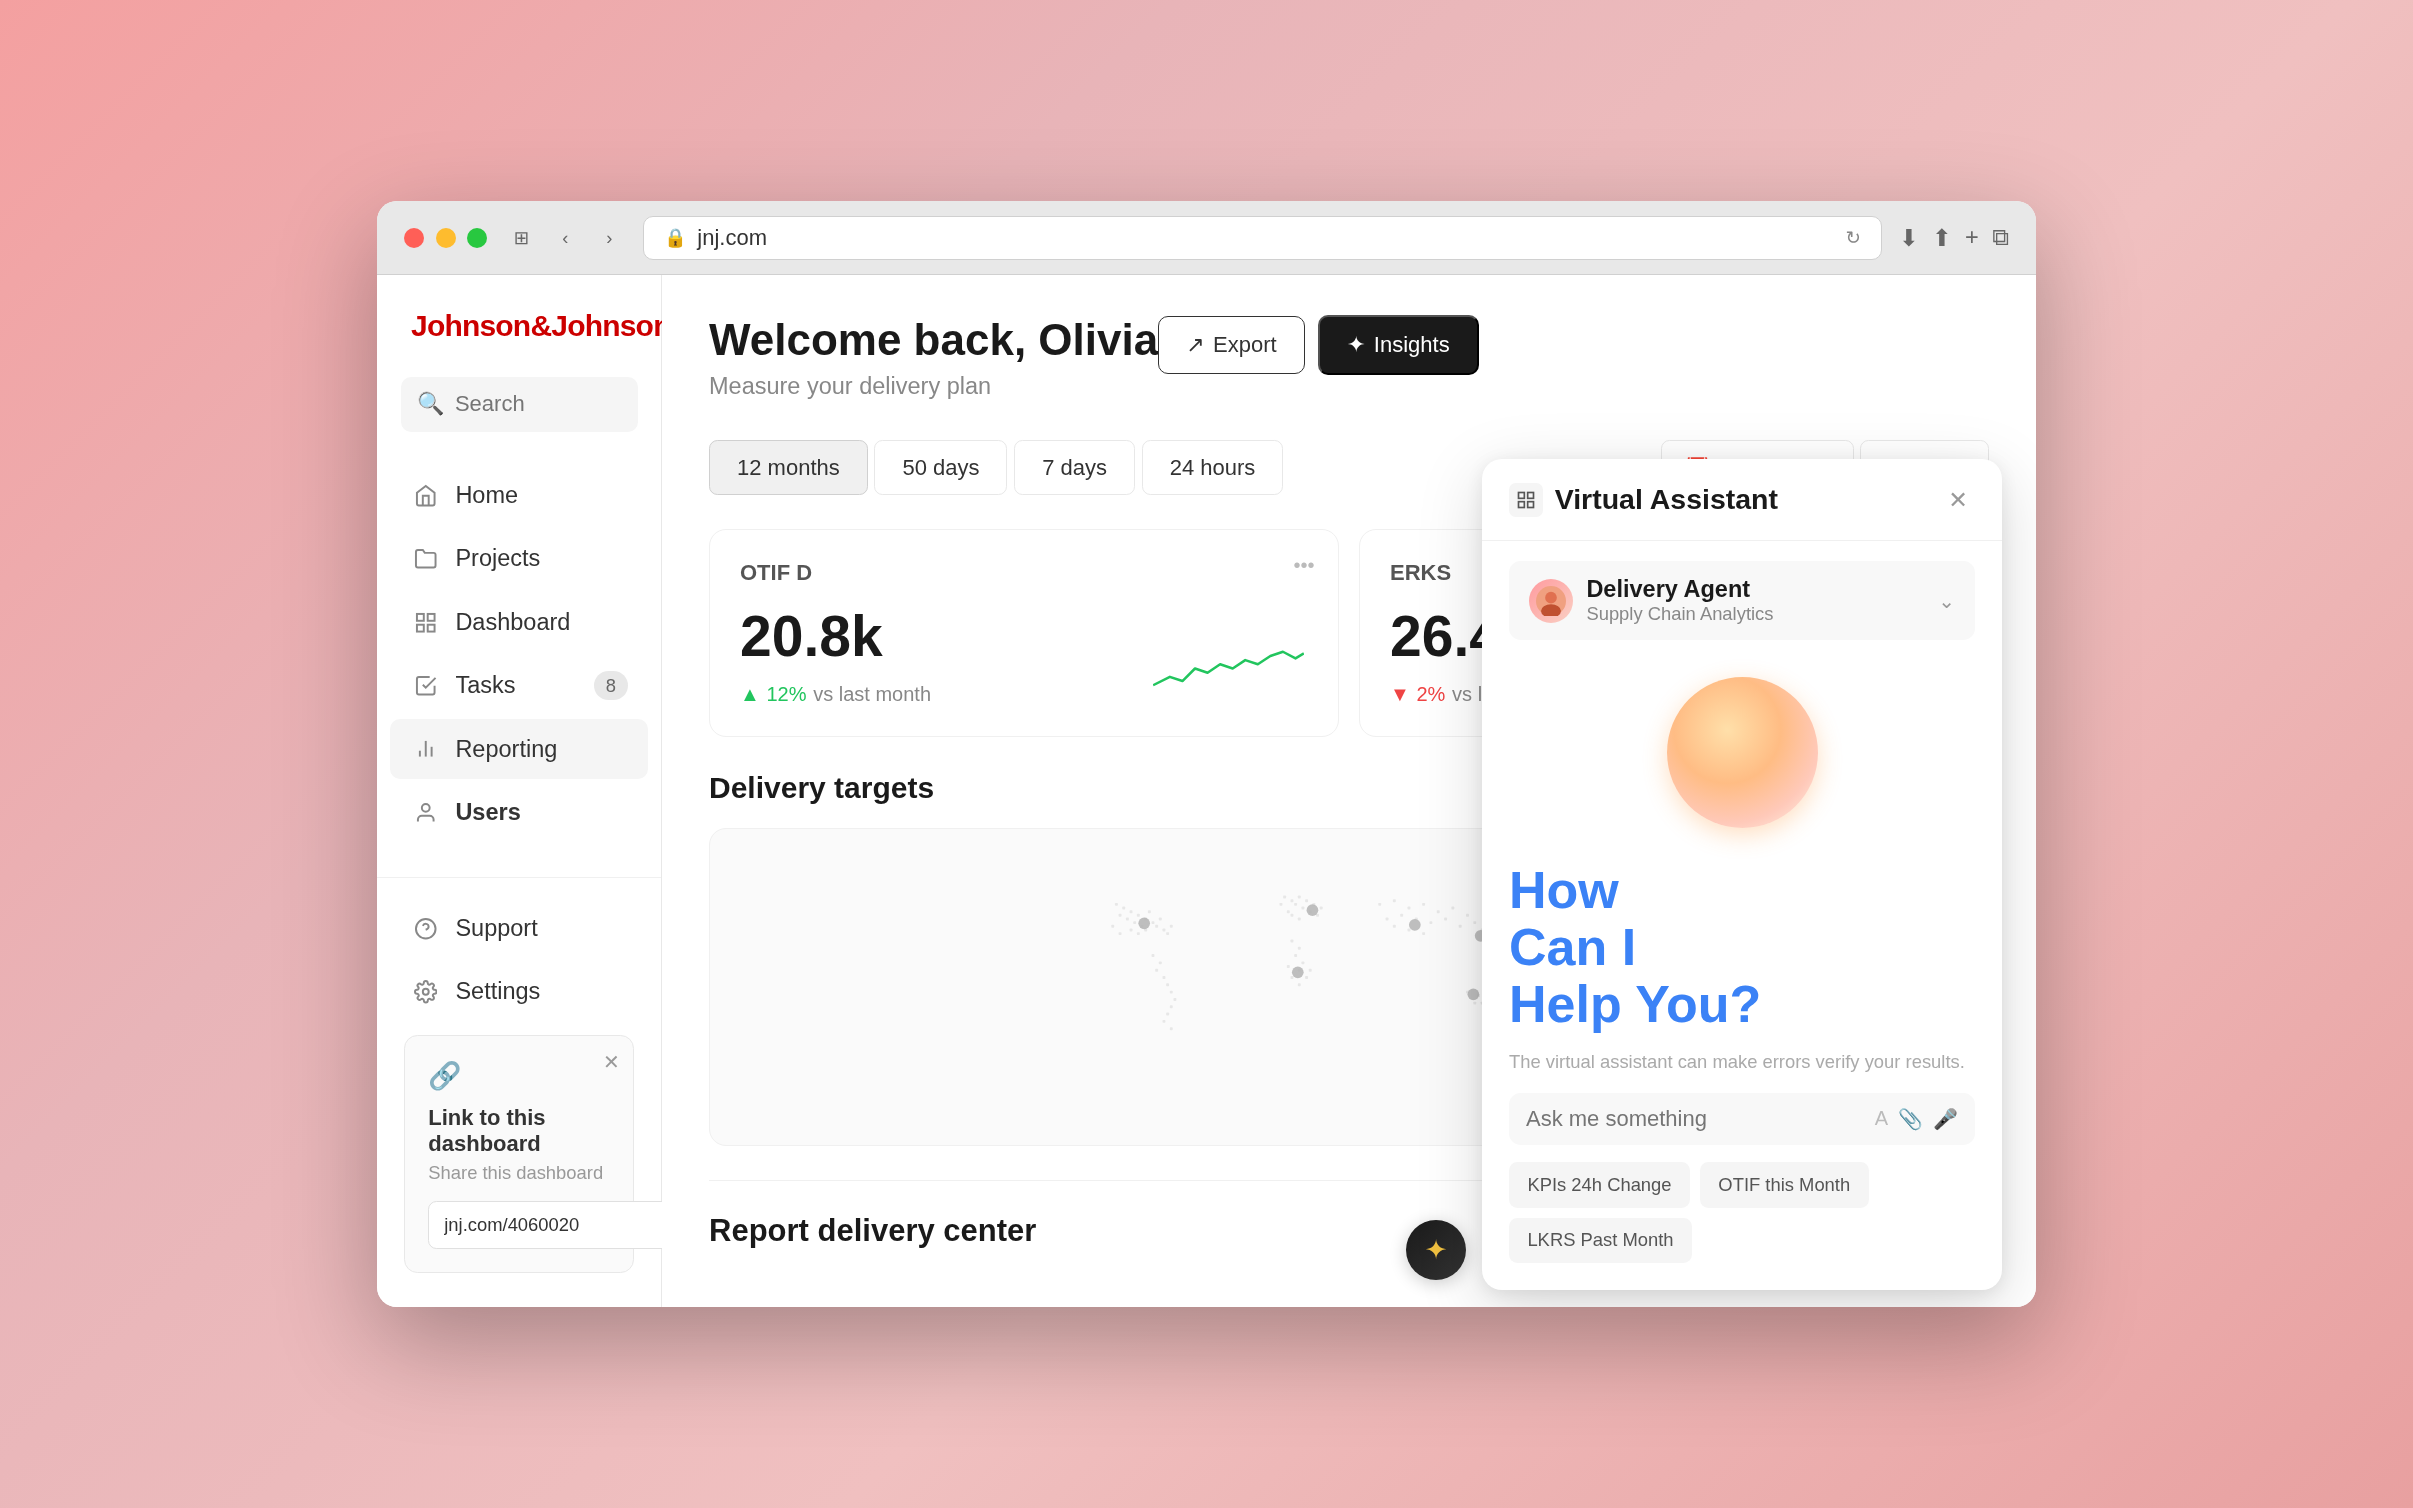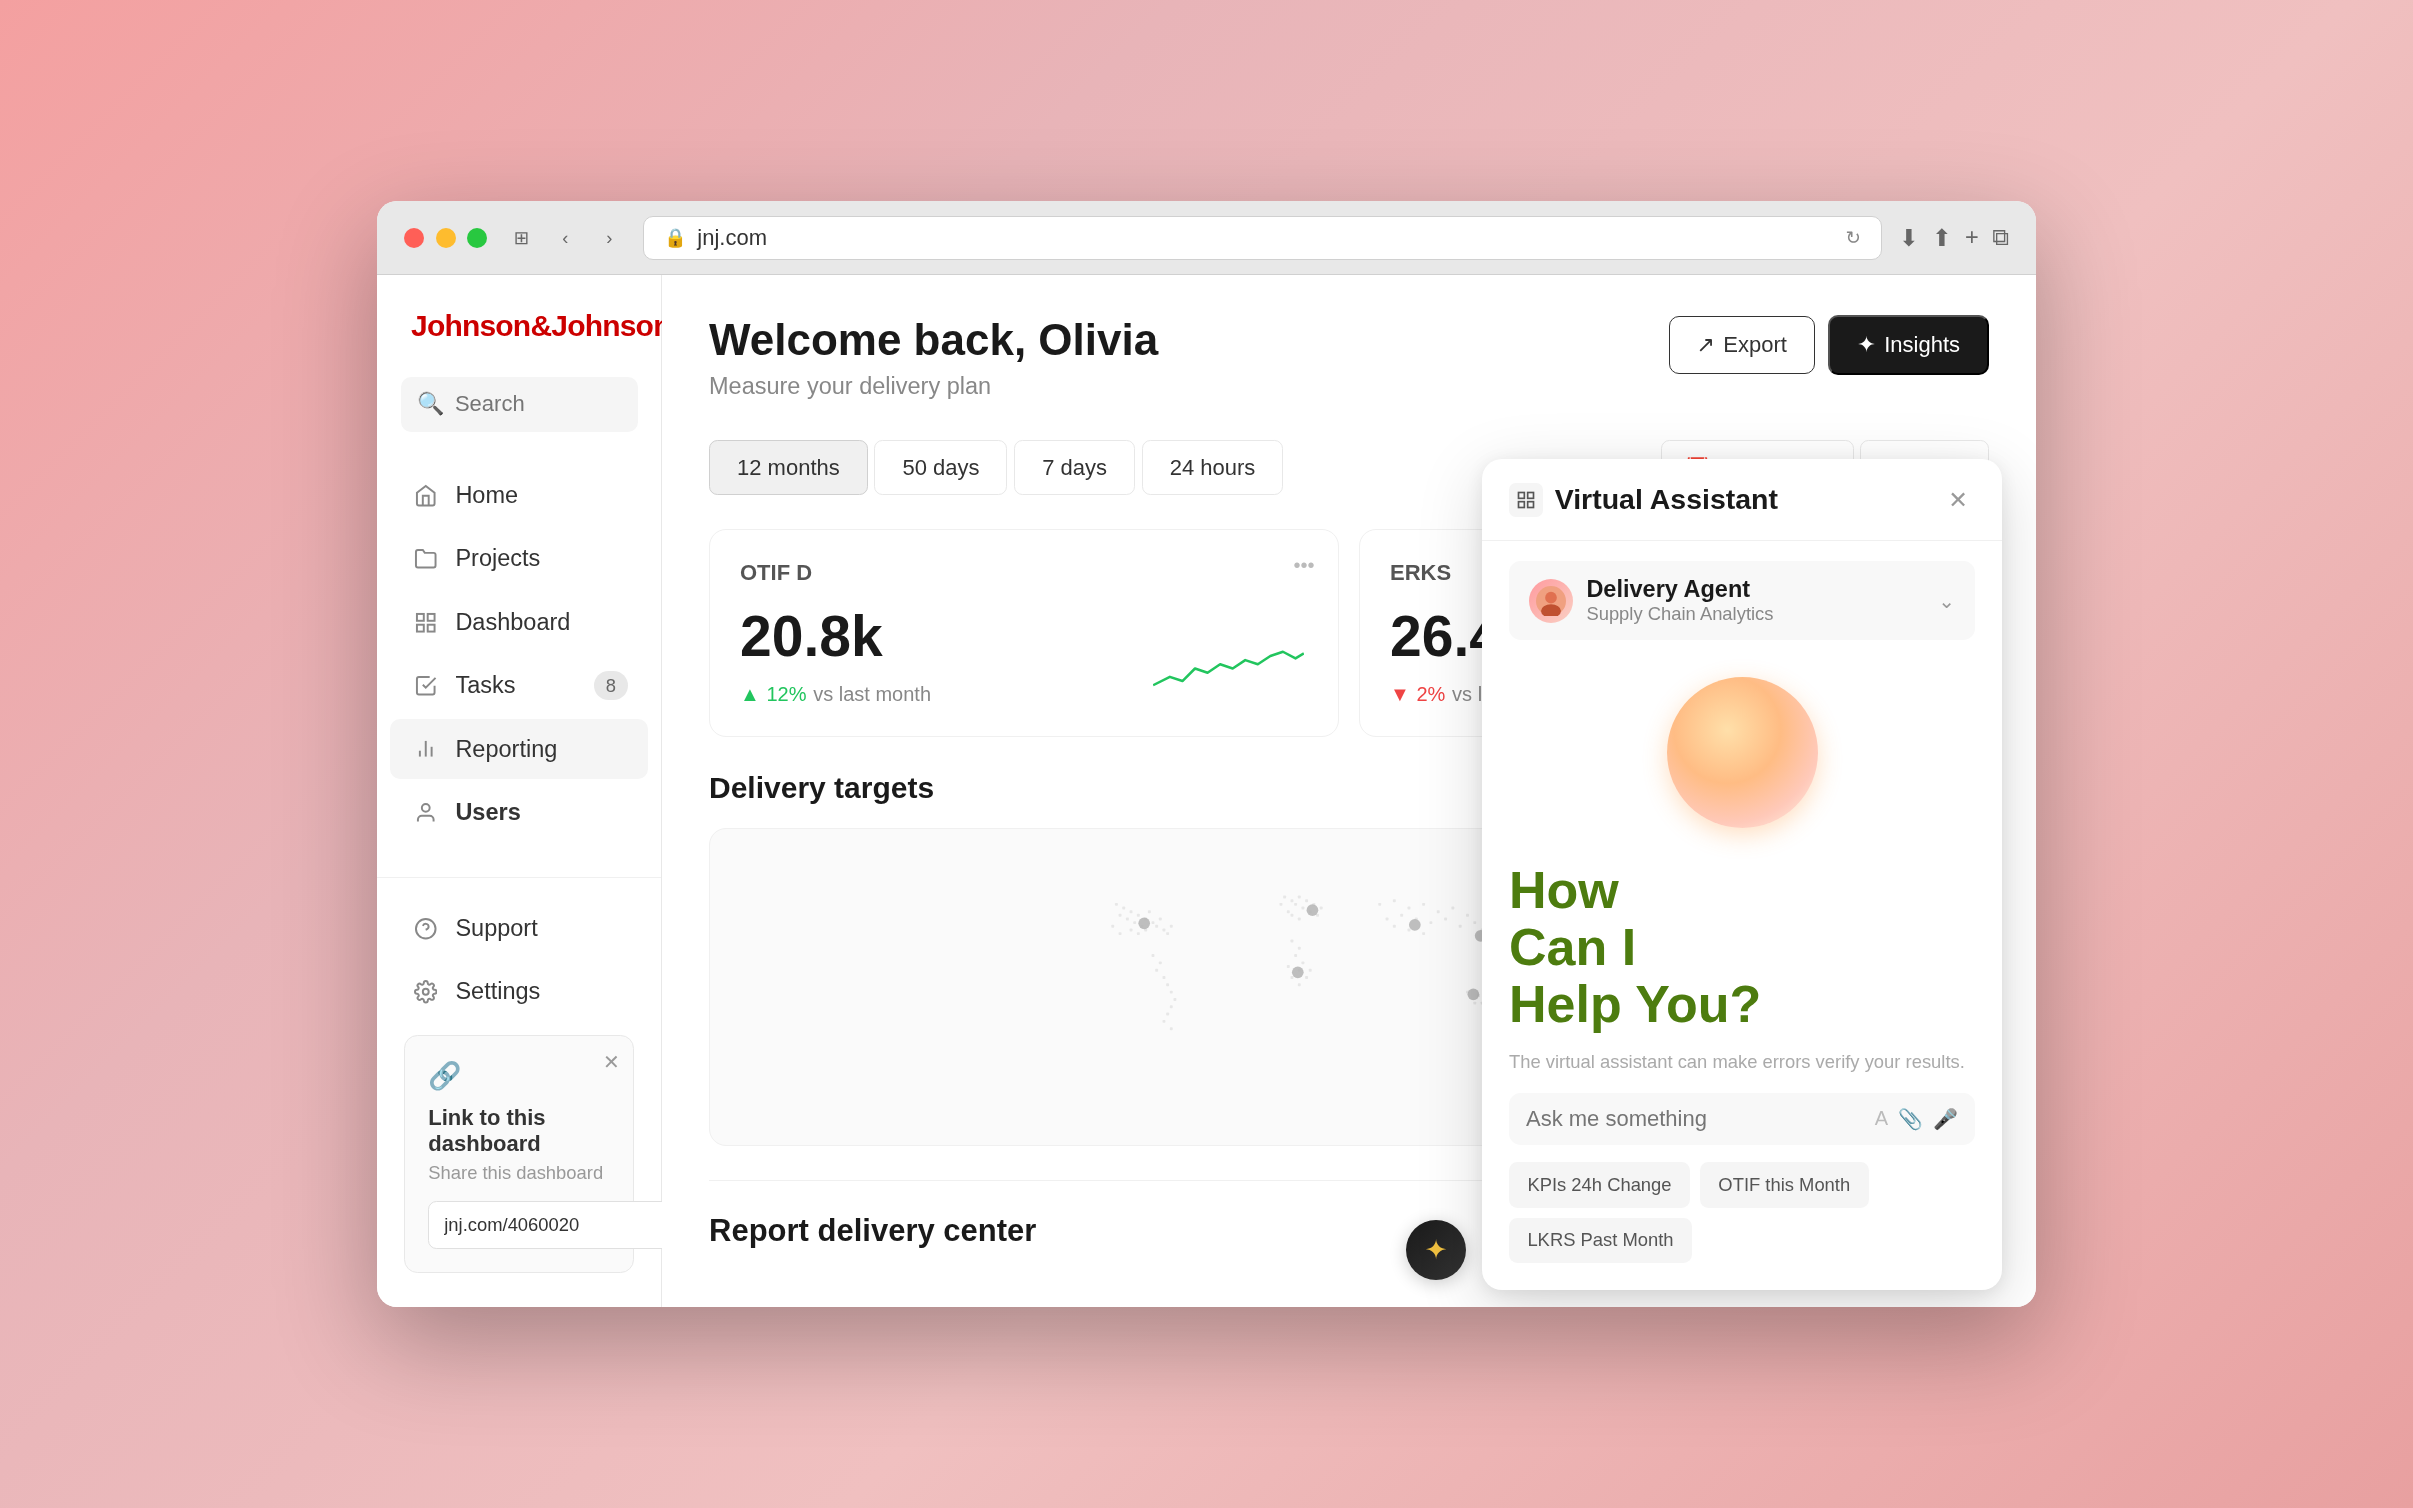--- a/index.html
+++ b/index.html
@@ -258,21 +258,20 @@
       flex: 1;
       background: white;
       overflow-y: auto;
       padding: 40px 47px;
       position: relative;
     }
 
     .page-header {
       display: flex;
       align-items: flex-start;
-      justify-content: space-between;
       margin-bottom: 40px;
     }
 
     .page-title {
       font-size: 44px;
       font-weight: 600;
       color: #1a1a1a;
       margin-bottom: 8.4px;
     }
 
@@ -573,21 +572,21 @@
       box-shadow: 0 6.7px 25px rgba(255,150,50,0.3);
     }
 
     .va-greeting {
       padding: 17px 27px 27px;
     }
 
     .va-greeting-text {
       font-size: 52px;
       font-weight: 800;
-      color: #4d7c0f;
+      color: #3b82f6;
       line-height: 1.1;
       margin-bottom: 17px;
     }
 
     .va-disclaimer {
       font-size: 18.4px;
       color: #aaa;
       margin-bottom: 20px;
     }
 

